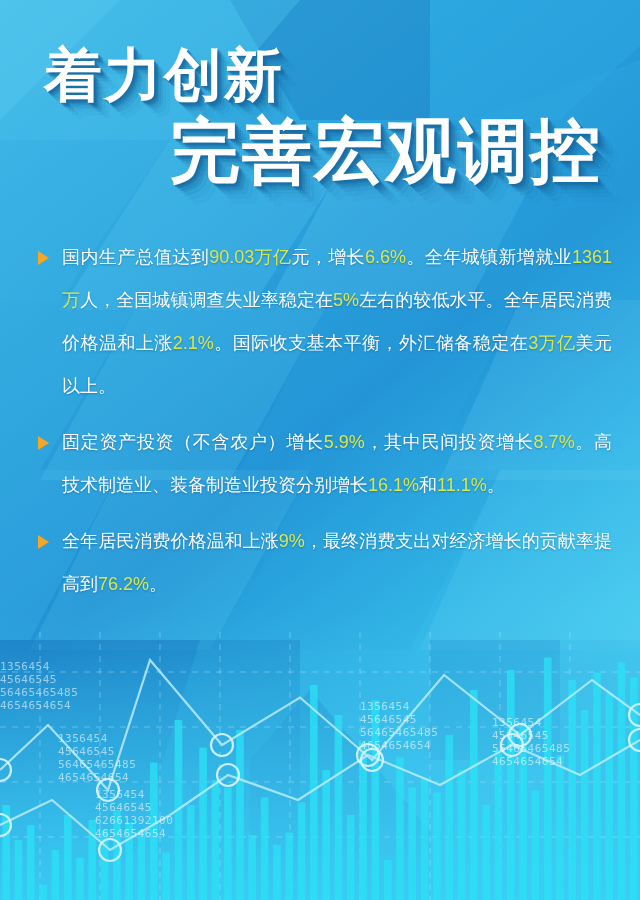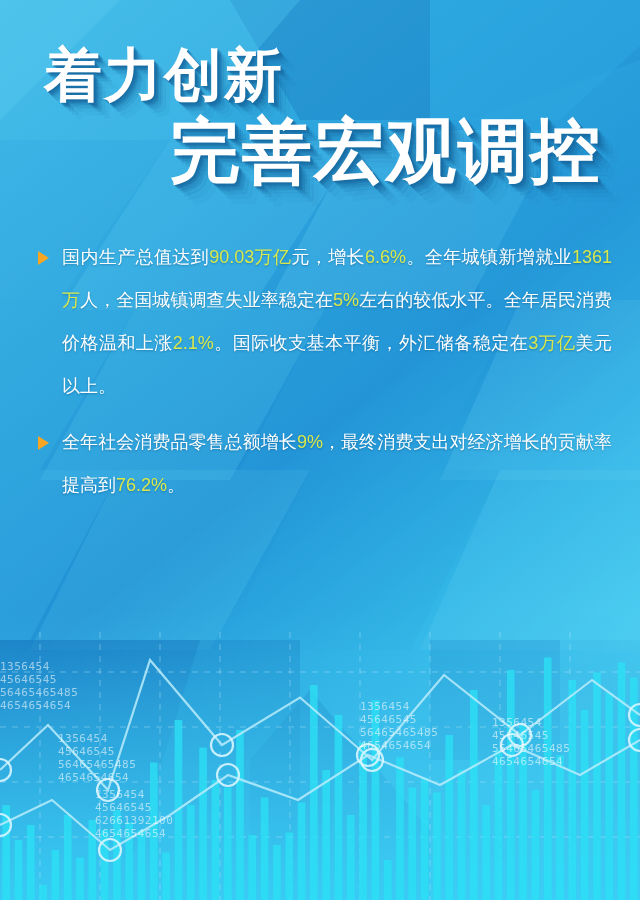--- a/index.html
+++ b/index.html
@@ -290,16 +290,17 @@
       </div>
     </div>
 
   <div class="title-block">
     <div class="title-line title-line-1">着力创新</div>
     <div class="title-line title-line-2">完善宏观调控</div>
   </div>
 
   <div class="body-block" id="body-block">
       <div class="bullet"><span class="bullet-marker"></span><span>国内生产总值达到</span><span class="hl">90.03万亿</span><span>元，增长</span><span class="hl">6.6%</span><span>。全年城镇新增就业</span><span class="hl">1361万</span><span>人，全国城镇调查失业率稳定在</span><span class="hl">5%</span><span>左右的较低水平。全年居民消费价格温和上涨</span><span class="hl">2.1%</span><span>。国际收支基本平衡，外汇储备稳定在</span><span class="hl">3万亿</span><span>美元以上。</span></div>
-      <div class="bullet"><span class="bullet-marker"></span><span>全年社会消费品零售总额增长</span><span class="hl">9%</span><span>，最终消费支出对经济增长的贡献率提高到</span><span class="hl">76.2%</span><span>。</span></div>
+      <div class="bullet"><span class="bullet-marker"></span><span>固定资产投资（不含农户）增长</span><span class="hl">5.9%</span><span>，其中民间投资增长</span><span class="hl">8.7%</span><span>。高技术制造业、装备制造业投资分别增长</span><span class="hl">16.1%</span><span>和</span><span class="hl">11.1%</span><span>。</span></div>
+      <div class="bullet"><span class="bullet-marker"></span><span>全年居民消费价格温和上涨</span><span class="hl">9%</span><span>，最终消费支出对经济增长的贡献率提高到</span><span class="hl">76.2%</span><span>。</span></div>
     </div>
 
 </div>
 
 </body></html>

